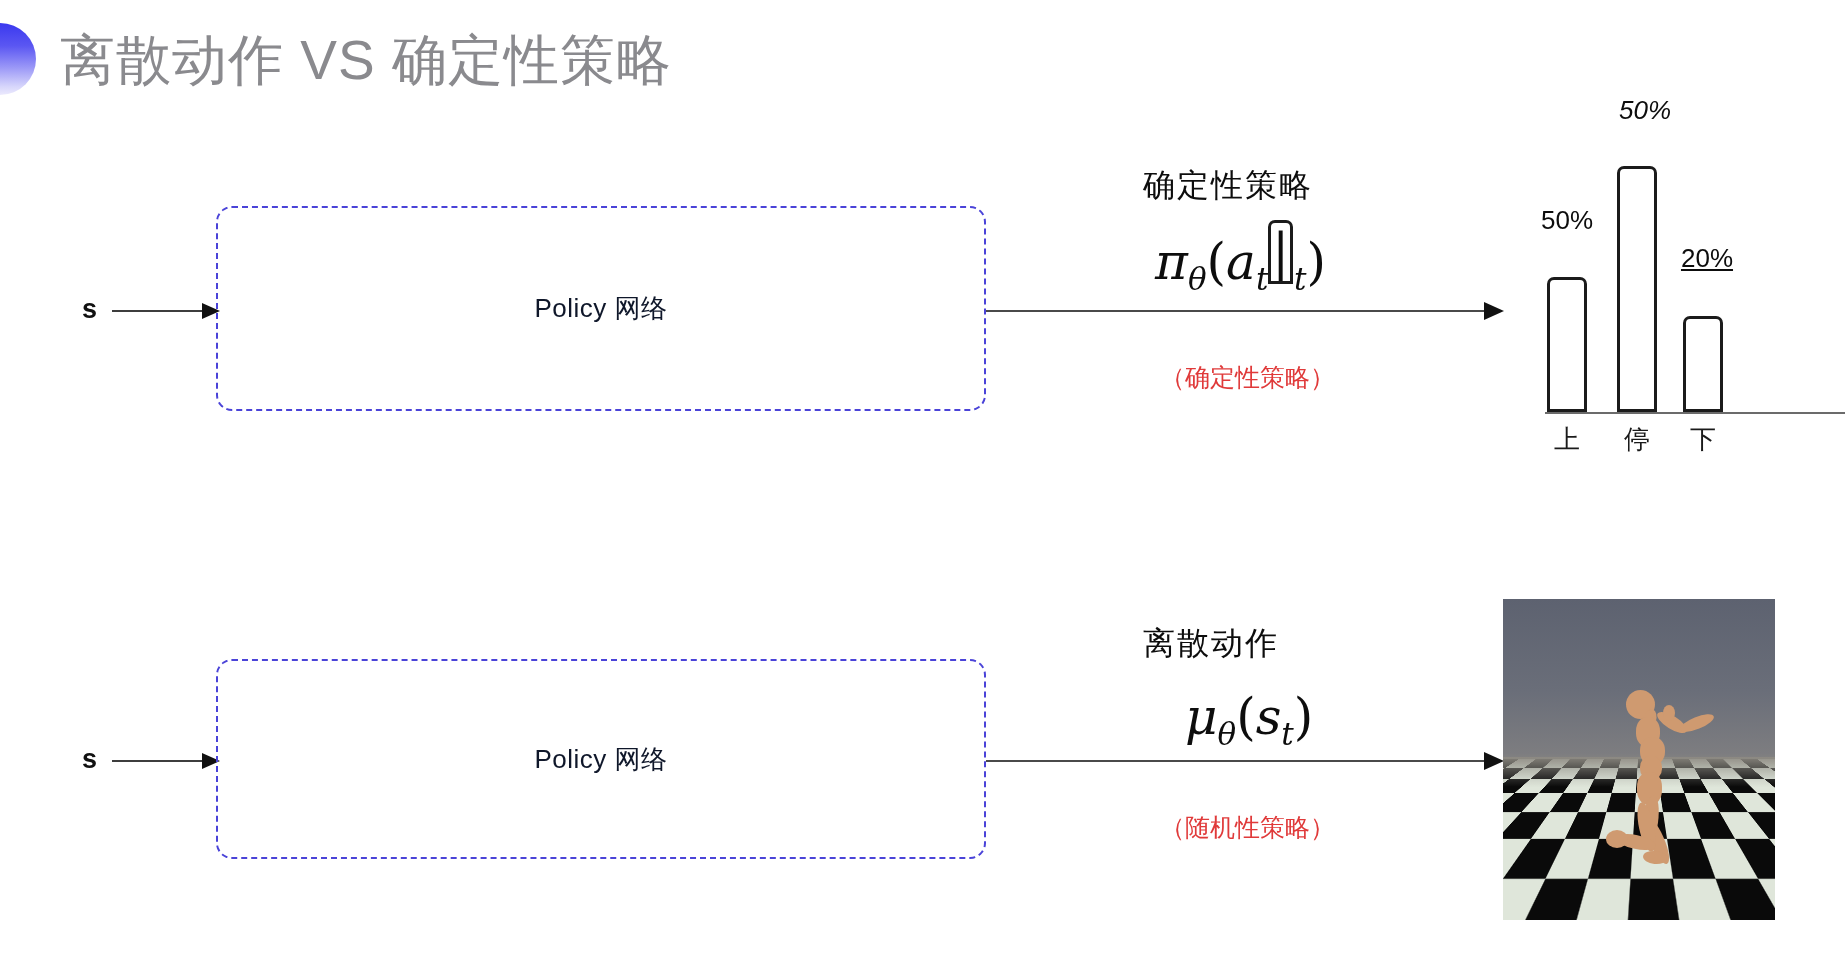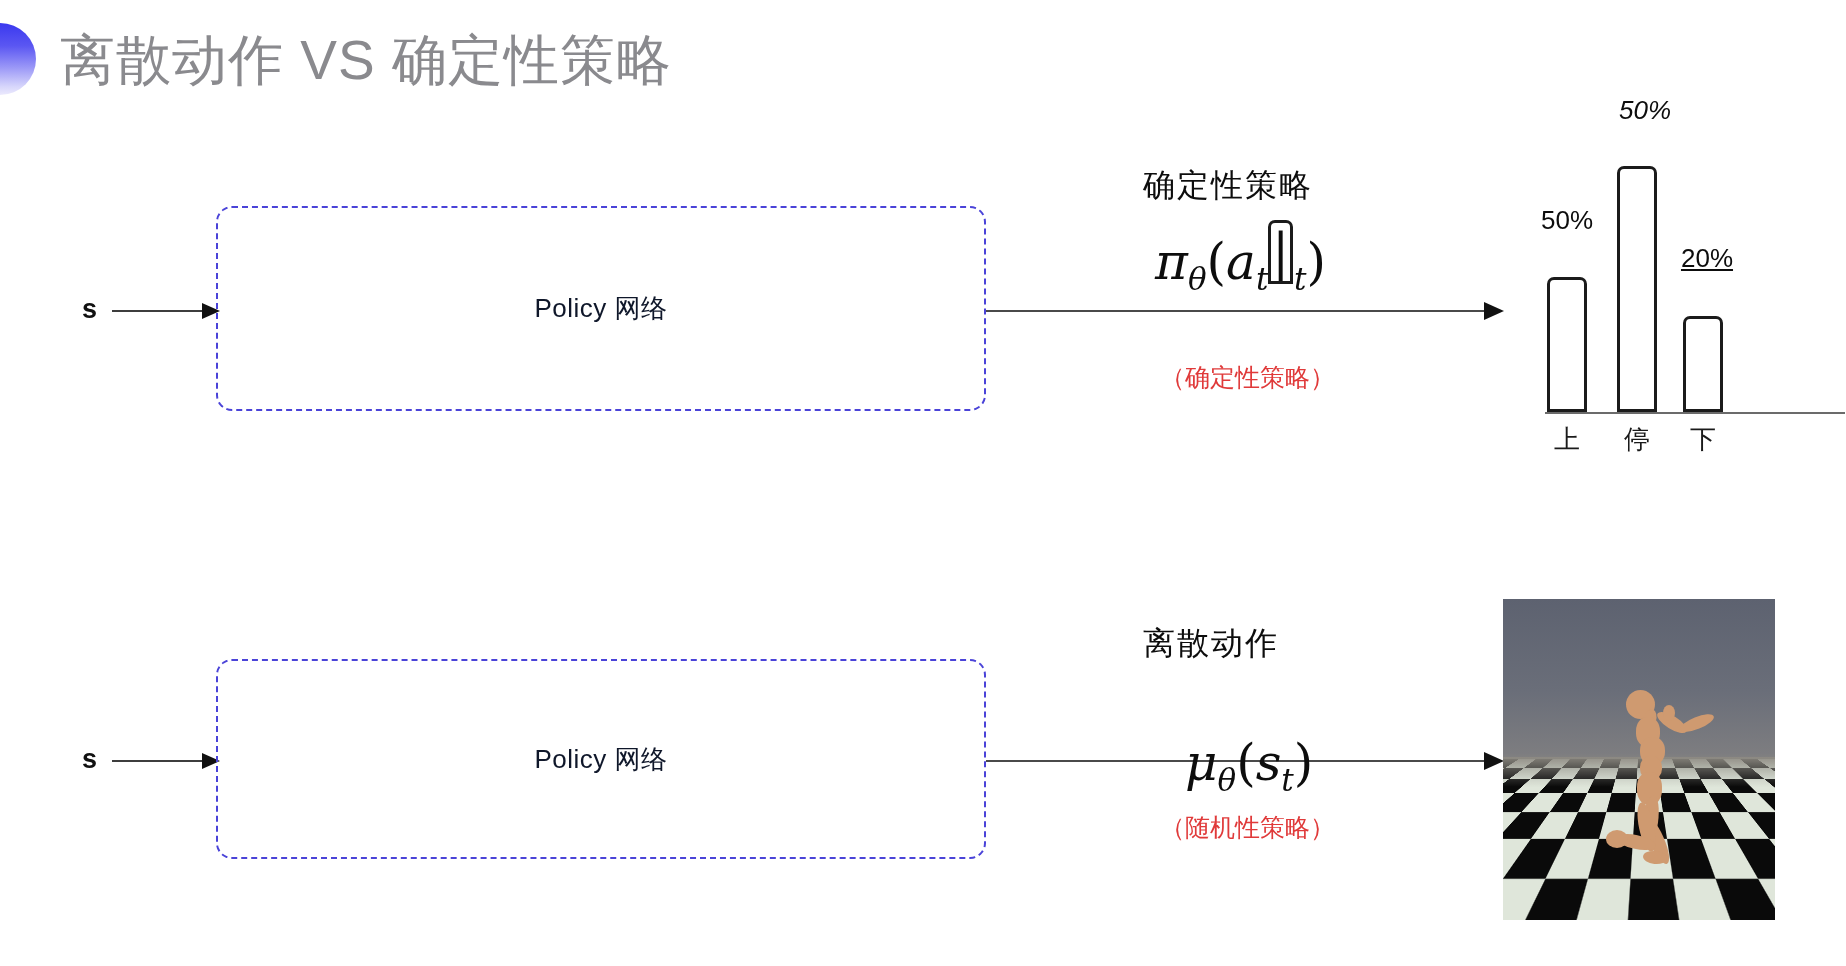--- a/index.html
+++ b/index.html
@@ -252,21 +252,21 @@
     <span class="policy-label nosel">Policy 网络</span>
   </div>
 
   <svg class="arrow-svg" style="left:986px; top:747px;" width="520" height="30">
     <line x1="0" y1="14" x2="498" y2="14" stroke="#4a4a4a" stroke-width="2.2"></line>
     <polygon points="498,5 518,14 498,23" fill="#111111"></polygon>
   </svg>
 
   <div class="policy-kind nosel" style="left:1143px; top:622px;">离散动作</div>
 
-  <div class="policy-formula nosel" style="left:1185px; top:688px;margin-top:46px;">
+  <div class="policy-formula nosel" style="left:1185px; top:688px;">
     <span>μ</span><span class="sub">θ</span><span class="paren">(</span><span>s</span><span class="sub">t</span><span class="paren">)</span>
   </div>
 
   <div class="action-type nosel" style="left:1160px; top:811px;">（随机性策略）</div>
 
   <div id="humanoid-figure">
     <div class="sky"></div>
     <div class="floor"></div>
     <div class="floor-haze"></div>
 

